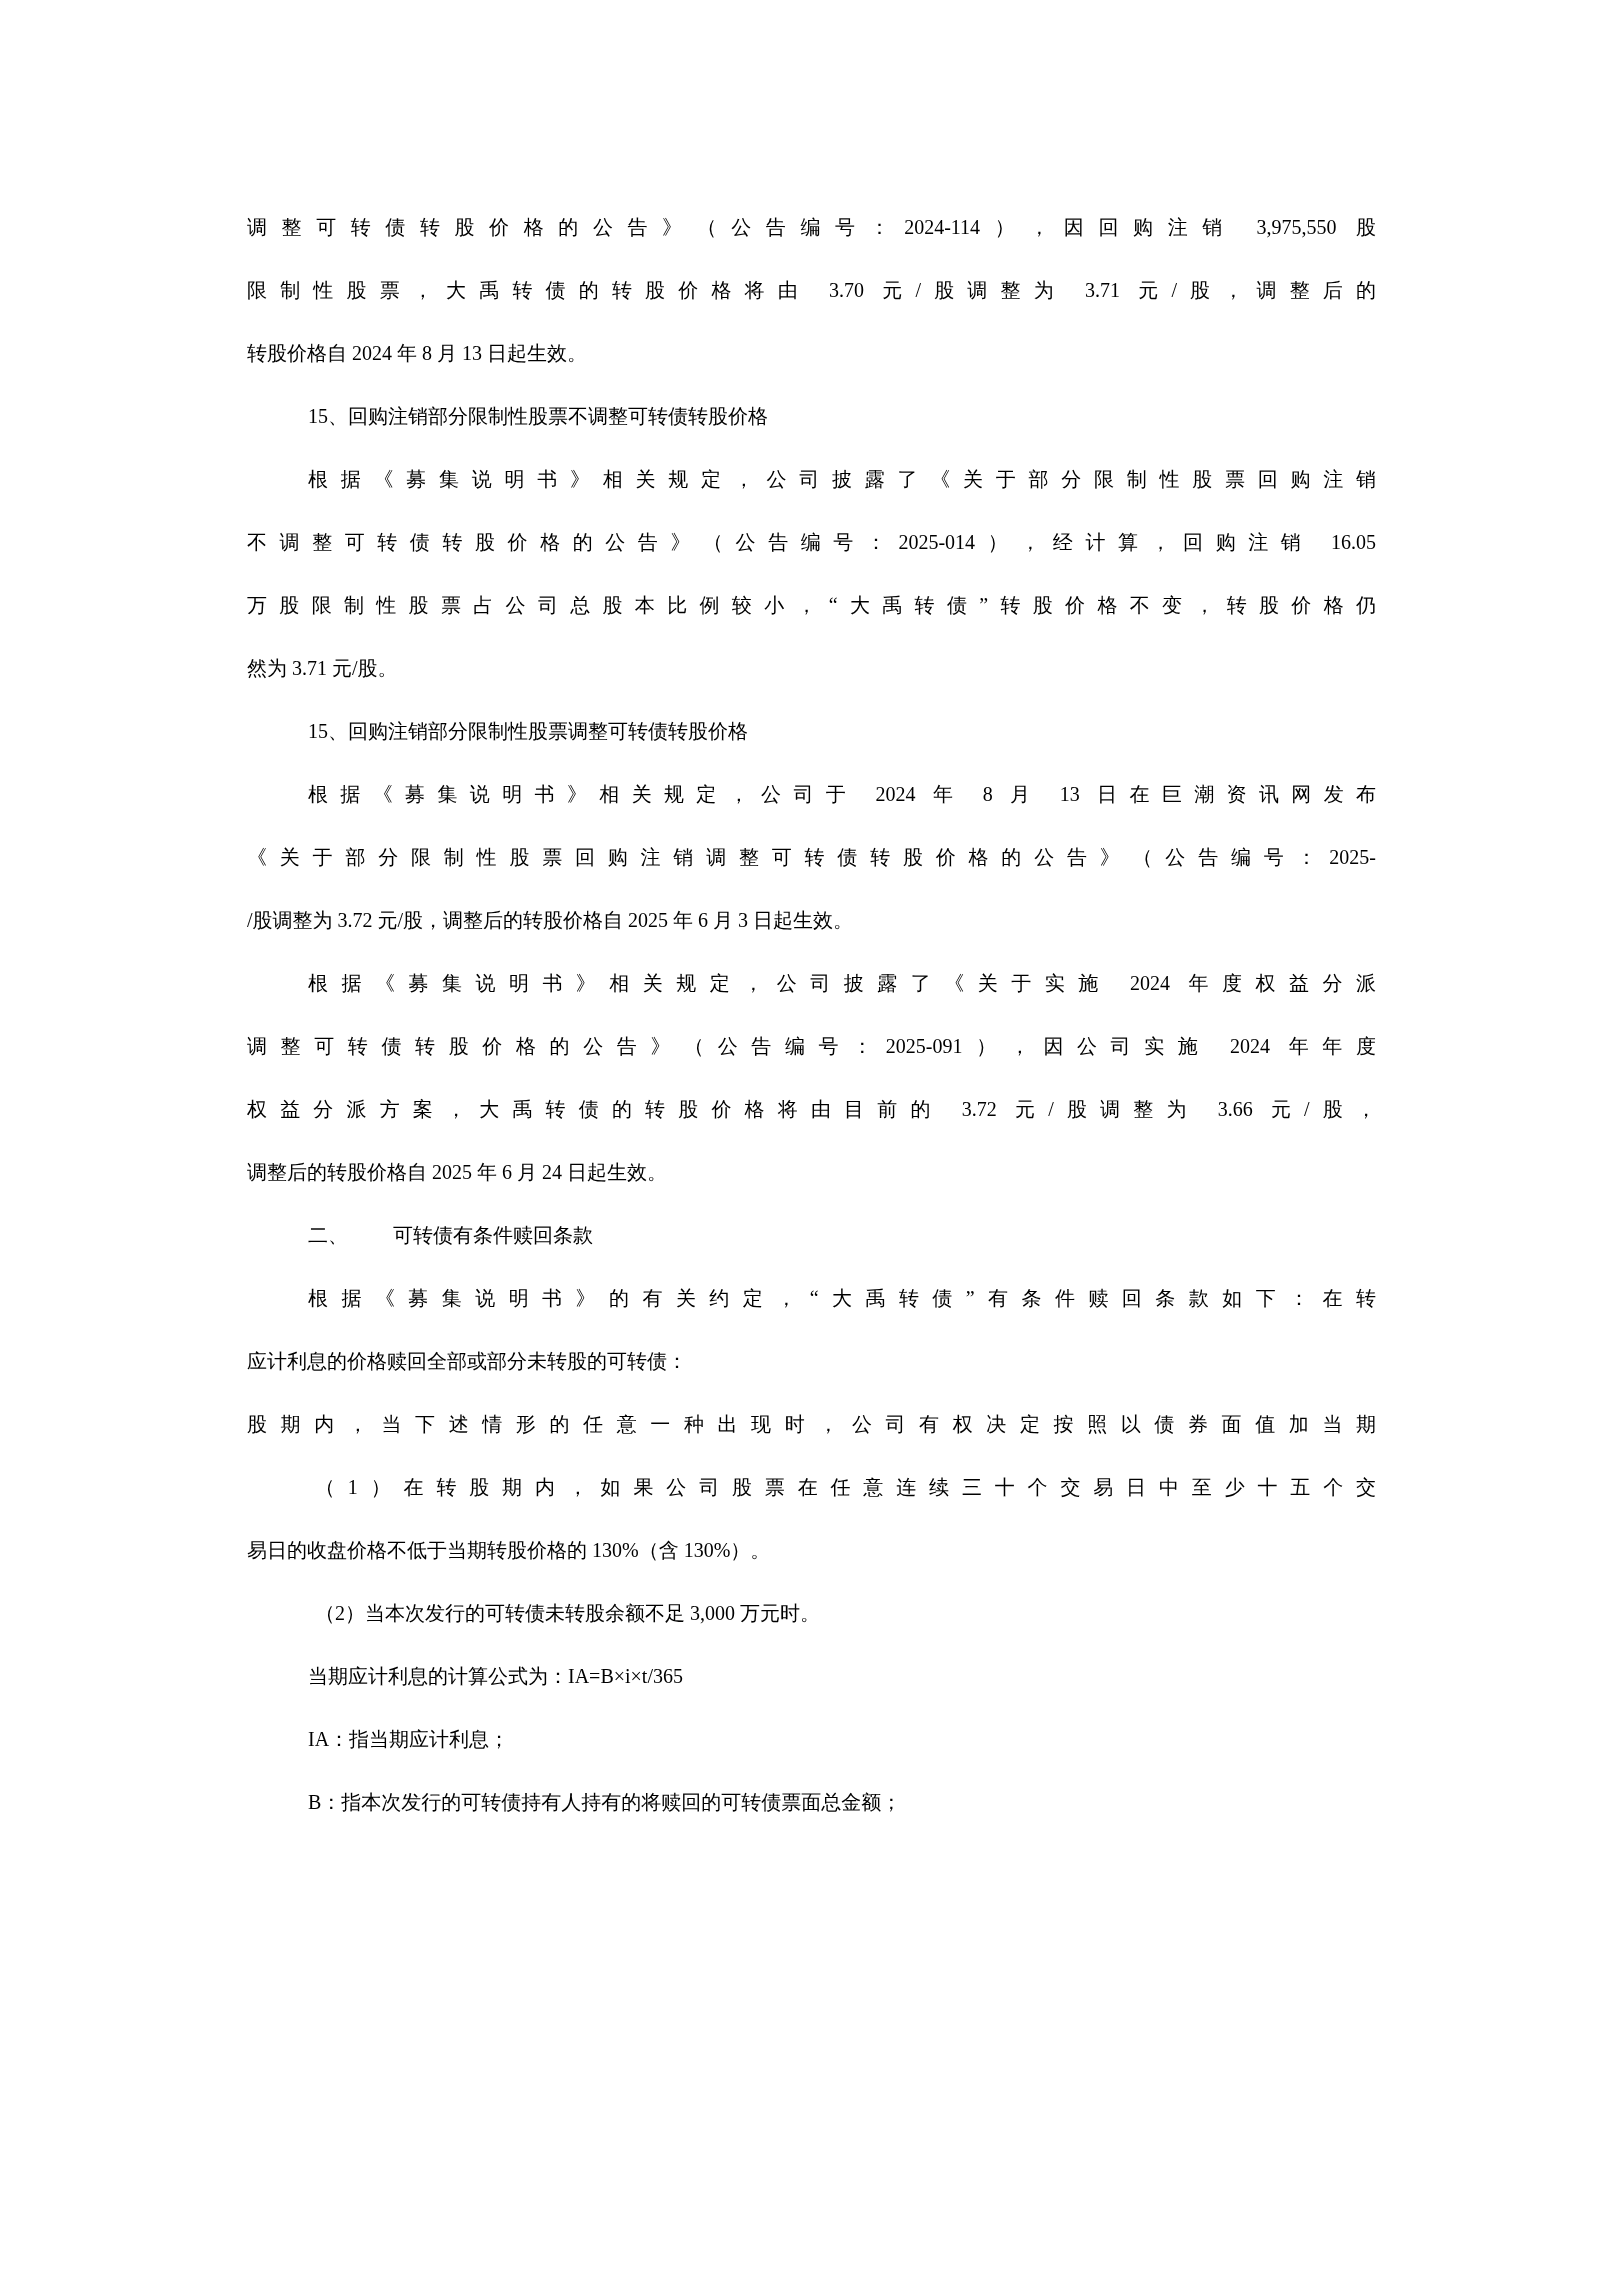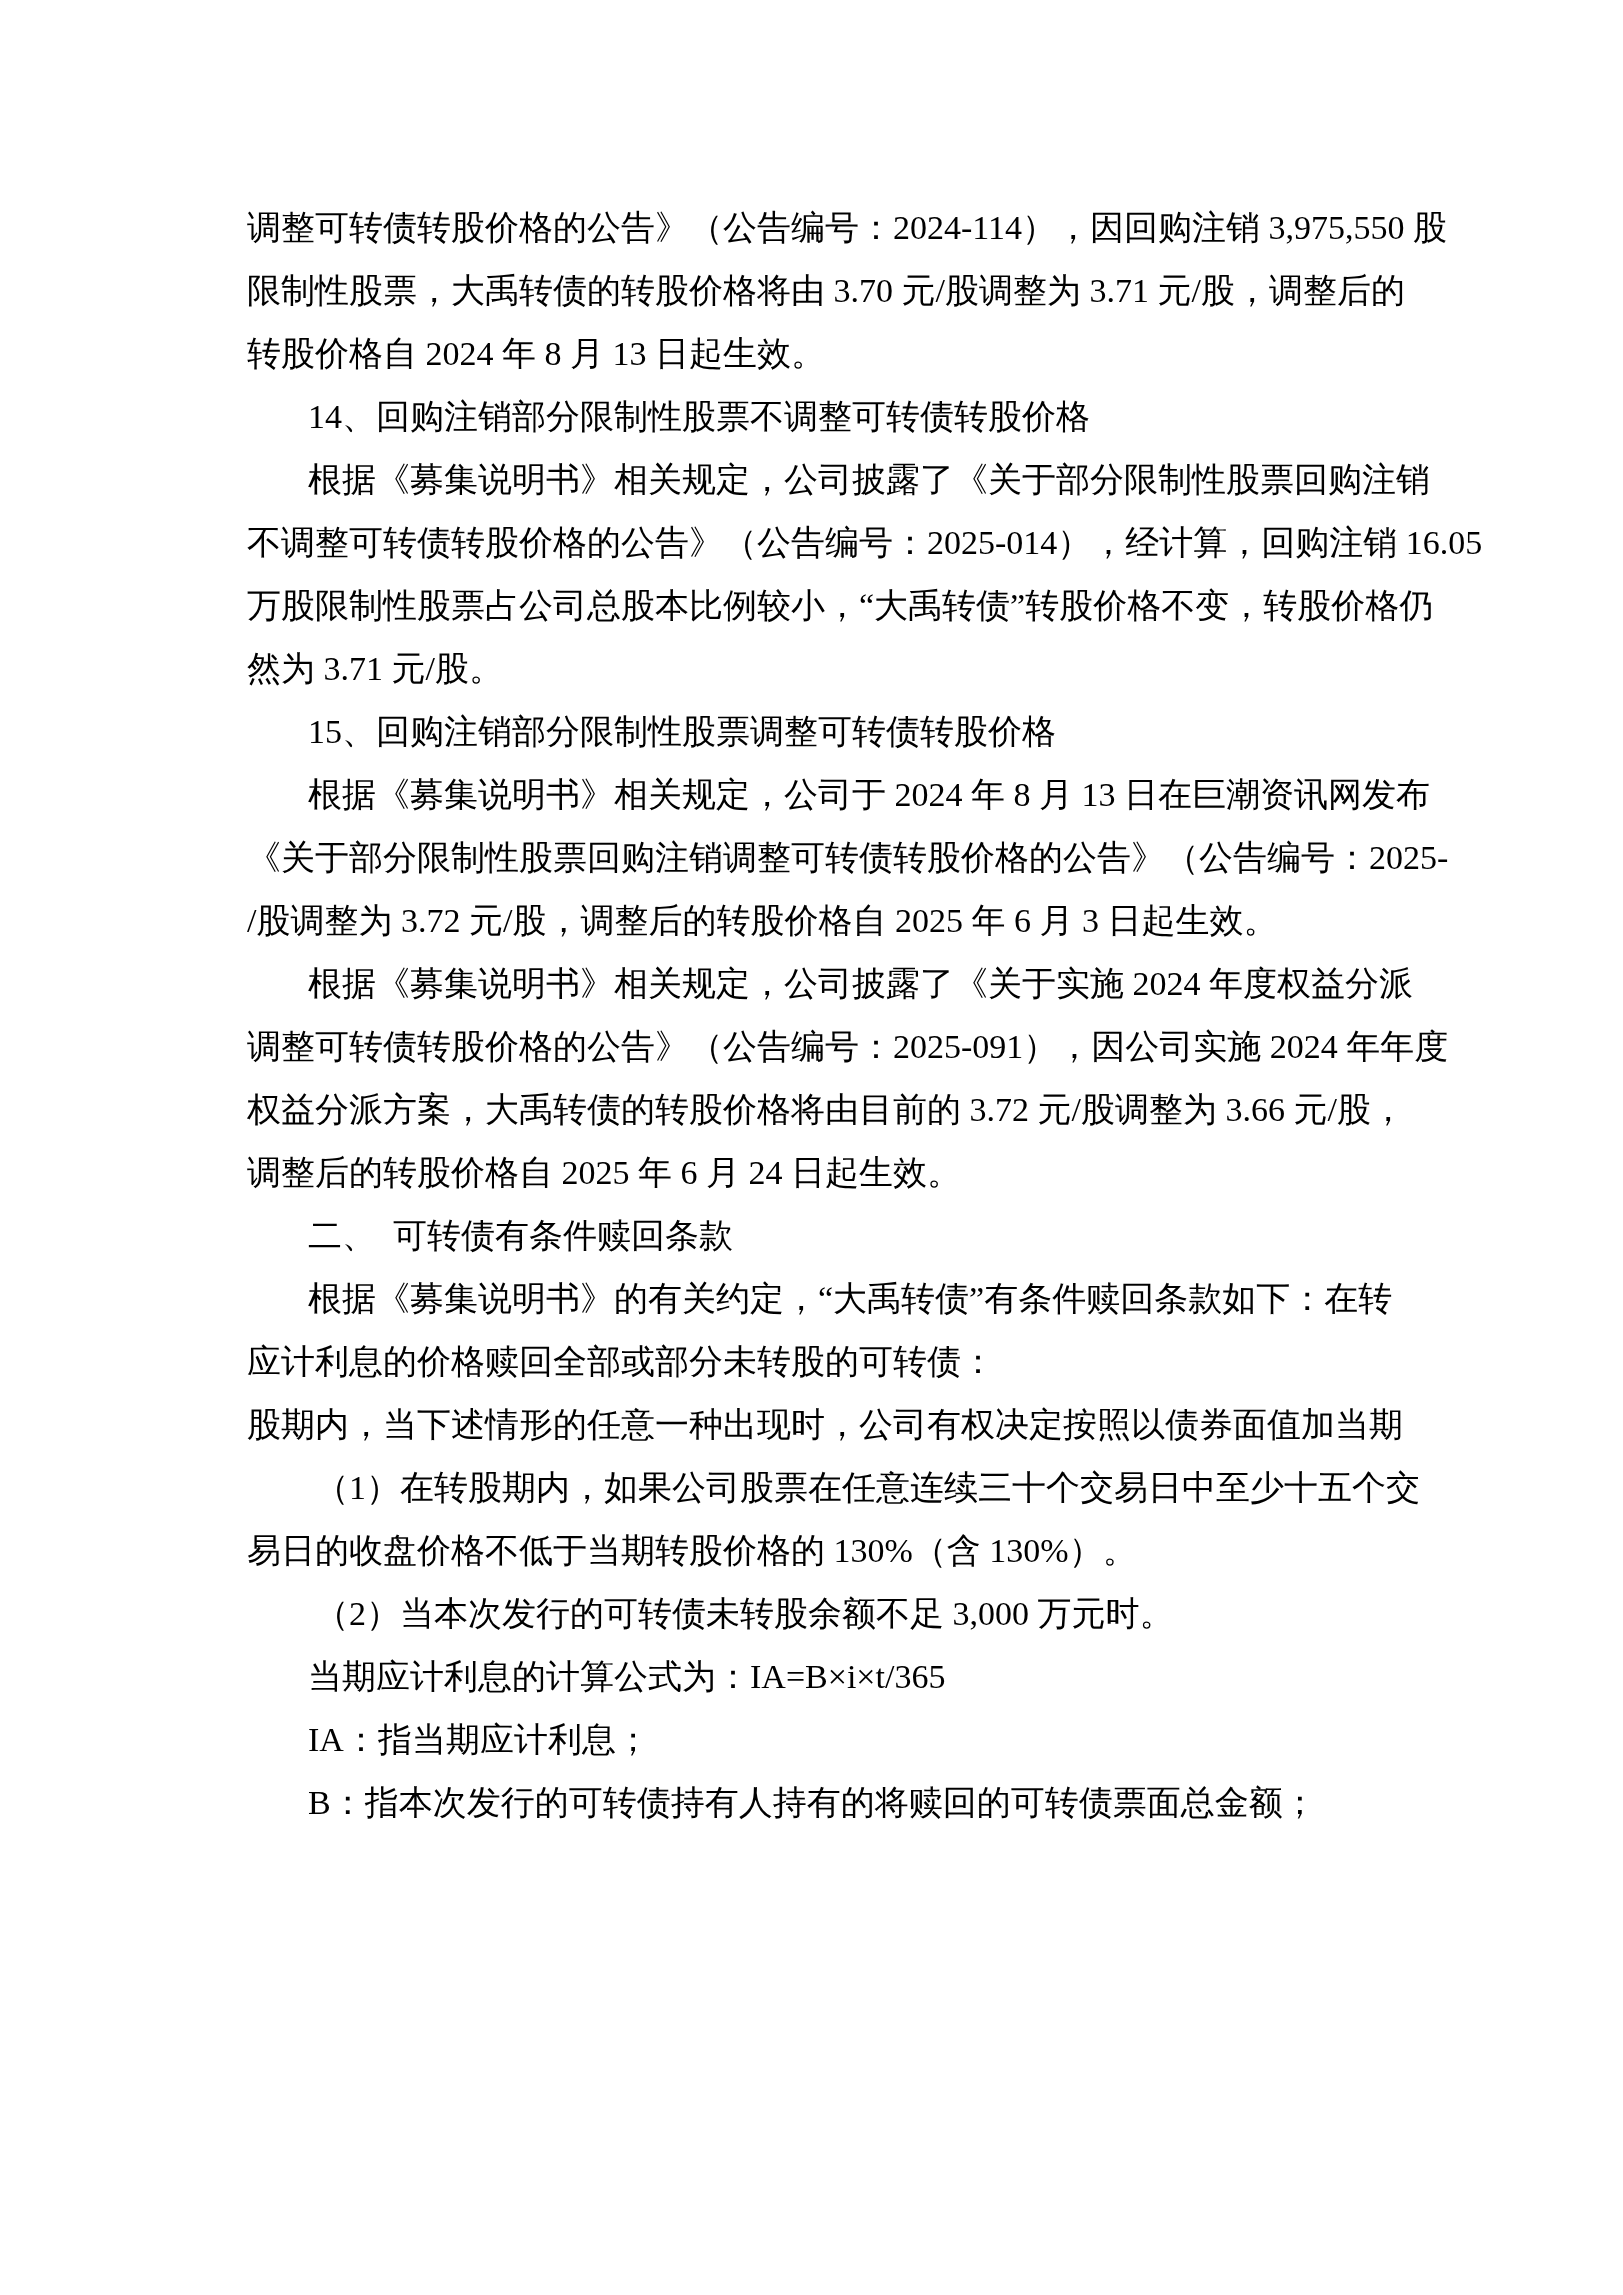--- a/index.html
+++ b/index.html
@@ -17,21 +17,21 @@
   }
   .page {
     position: absolute;
     left: 247px;
     top: 196px;
     width: 1129px;
   }
   .line {
     height: 63px;
     line-height: 63px;
-    font-size: 34px;
+    font-size: 20px;
     white-space: nowrap;
     overflow: visible;
   }
   .line.full {
     text-align: justify;
     text-align-last: justify;
   }
   .line.indent {
     padding-left: 61px;
   }
@@ -50,21 +50,21 @@
 </style>
 </head>
 <body>
 
 <div class="page">
 
   <div class="line full">调整可转债转股价格的公告》（公告编号：2024-114），因回购注销 3,975,550 股</div>
   <div class="line full">限制性股票，大禹转债的转股价格将由 3.70 元/股调整为 3.71 元/股，调整后的</div>
   <div class="line">转股价格自 2024 年 8 月 13 日起生效。</div>
 
-  <div class="line indent">14、回购注销部分限制性股票不调整可转债转股价格</div>
+  <div class="line indent">15、回购注销部分限制性股票不调整可转债转股价格</div>
   <div class="line indent full">根据《募集说明书》相关规定，公司披露了《关于部分限制性股票回购注销</div>
   <div class="line full">不调整可转债转股价格的公告》（公告编号：2025-014），经计算，回购注销 16.05</div>
   <div class="line full">万股限制性股票占公司总股本比例较小，“大禹转债”转股价格不变，转股价格仍</div>
   <div class="line">然为 3.71 元/股。</div>
 
   <div class="line indent">15、回购注销部分限制性股票调整可转债转股价格</div>
   <div class="line indent full">根据《募集说明书》相关规定，公司于 2024 年 8 月 13 日在巨潮资讯网发布</div>
   <div class="line full">《关于部分限制性股票回购注销调整可转债转股价格的公告》（公告编号：2025-</div>
   <div class="line">/股调整为 3.72 元/股，调整后的转股价格自 2025 年 6 月 3 日起生效。</div>
 

